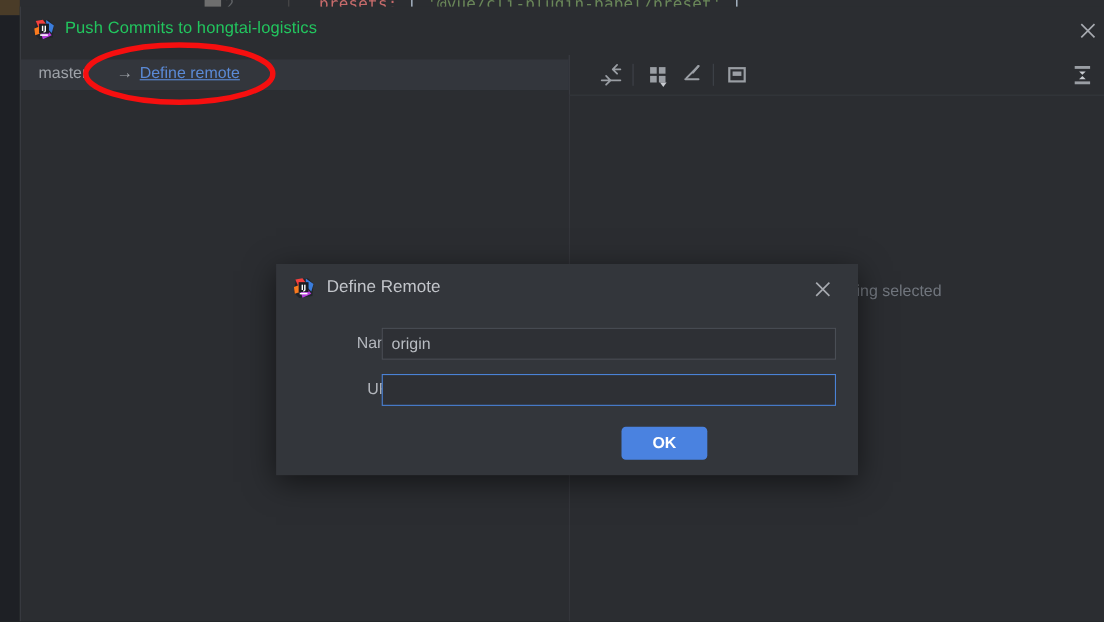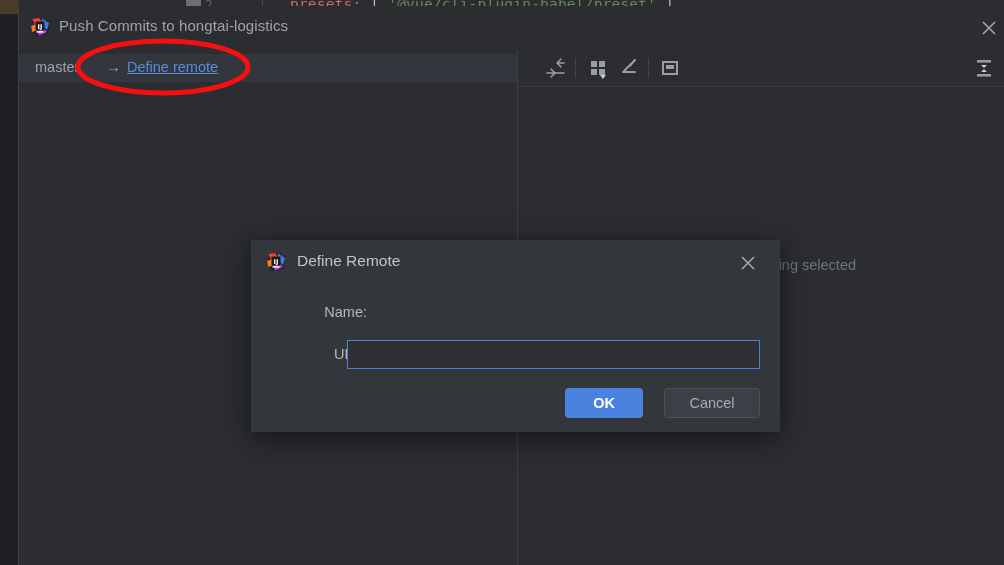--- a/index.html
+++ b/index.html
@@ -92,21 +92,21 @@
   }
   #push-title-icon {
     position: absolute;
     left: 11px; top: 11px;
     width: 20px; height: 20px;
   }
   #push-title-text {
     position: absolute;
     left: 40px; top: 11px;
     font-size: 15px;
-    color: #a3a3a3;
+    color: #22c55e;
     letter-spacing: 0.1px;
   }
   #push-close {
     position: absolute;
     left: 960px; top: 12px;
     width: 20px; height: 20px;
     cursor: pointer;
   }
   #push-close svg { display:block; }
 
@@ -391,23 +391,23 @@
     </div>
     <div id="dr-title-text">Define Remote</div>
     <div id="dr-close">
       <svg width="20" height="20" viewBox="0 0 20 20">
         <path d="M4 4 L16 16 M16 4 L4 16" stroke="#a7aab0" stroke-width="1.5" fill="none"></path>
       </svg>
     </div>
   </div>
 
   <div class="dr-label" id="dr-label-name">Name:</div>
+  <input class="dr-field" id="dr-input-name" type="text" value="origin" style="">
 
   <div class="dr-label" id="dr-label-url">URL:</div>
   <input class="dr-field" id="dr-input-url" type="text" value="" style="">
 
   <button class="dr-btn" id="dr-ok">OK</button>
-  <button class="dr-btn" id="dr-cancel">Cancel</button>
 </div>
 
 <svg id="annotation-ellipse" viewBox="0 0 182 60">
   <ellipse cx="89" cy="30" rx="85" ry="26" fill="none" stroke="#f60f0f" stroke-width="5"></ellipse>
 </svg>
 
 </body></html>

